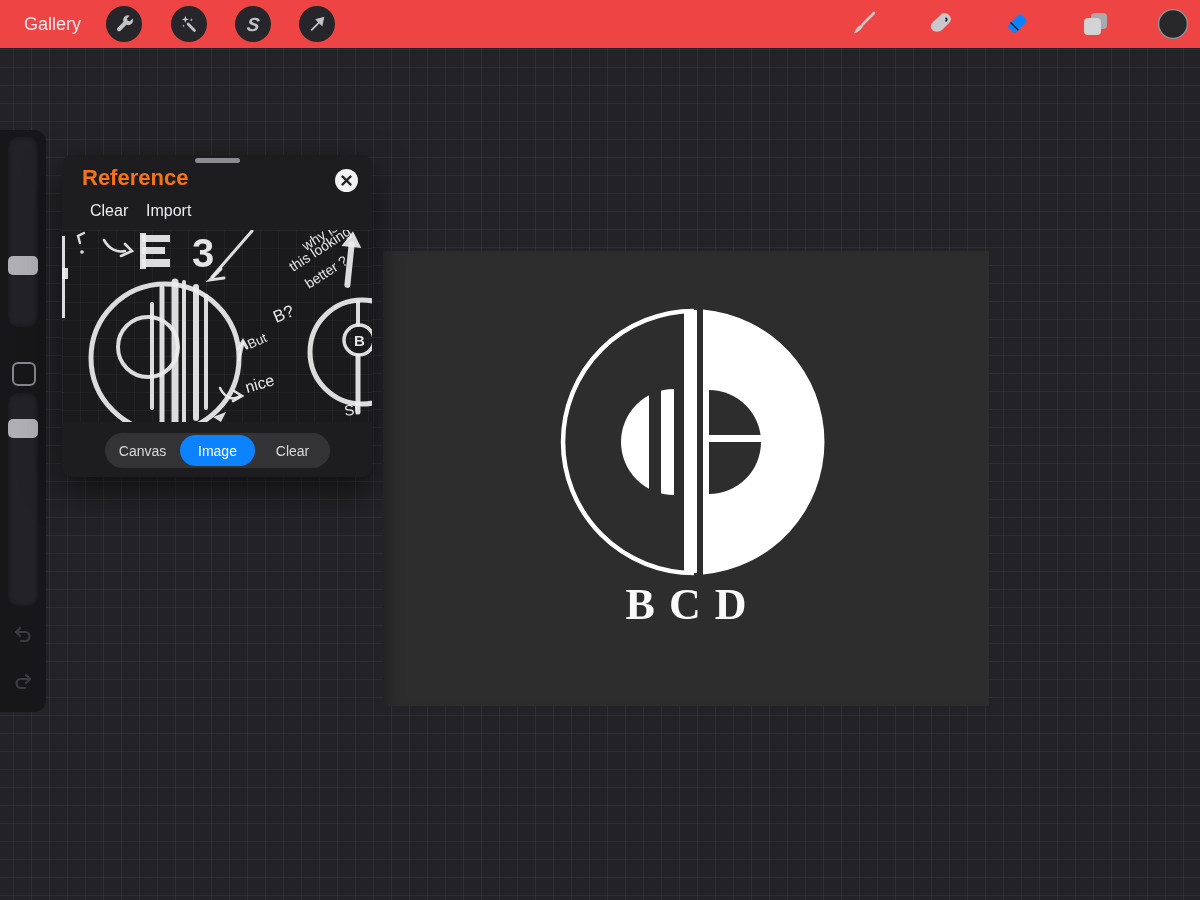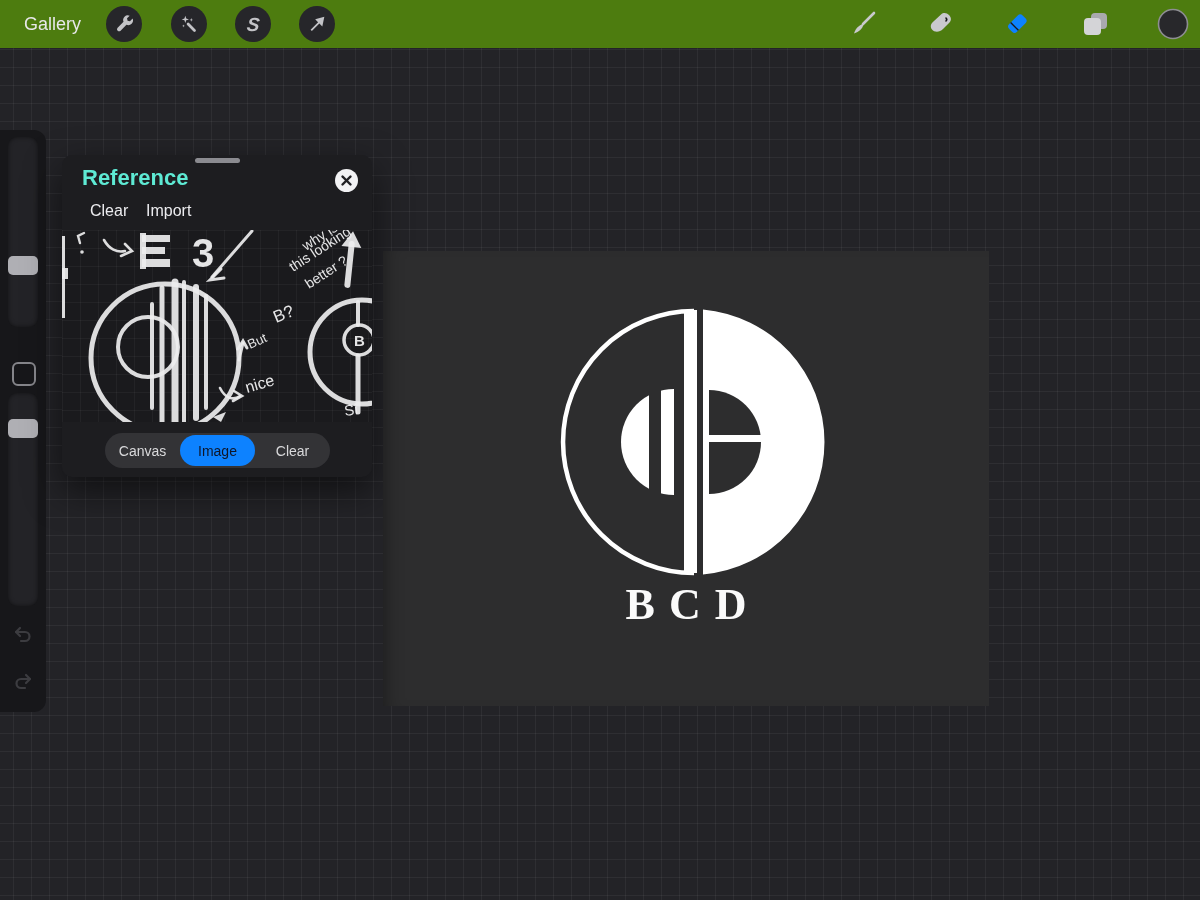--- a/index.html
+++ b/index.html
@@ -7,54 +7,54 @@
     width:1200px;height:900px;position:relative;overflow:hidden;
     font-family:"Liberation Sans",sans-serif;
     background-color:#232327;
     background-image:
       linear-gradient(rgba(255,255,255,0.05) 1px, transparent 1px),
       linear-gradient(90deg, rgba(255,255,255,0.05) 1px, transparent 1px);
     background-size:18px 18px;
     background-position:-5px -5px;
   }
   
-  .topbar{position:absolute;left:0;top:0;width:1200px;height:48px;background:#4d7c0f;}
+  .topbar{position:absolute;left:0;top:0;width:1200px;height:48px;background:#ef4444;}
   .gallery{position:absolute;left:24px;top:0;height:48px;line-height:48px;color:#e8e8ea;font-size:18px;}
   .tool-circle{position:absolute;top:6px;width:36px;height:36px;border-radius:50%;background:#26262a;display:flex;align-items:center;justify-content:center;}
   .tool-plain{position:absolute;top:8px;width:32px;height:32px;display:flex;align-items:center;justify-content:center;}
   .sel-s{color:#c3c3c7;font-weight:bold;font-style:italic;font-size:19px;line-height:1;transform:skewX(-6deg);}
   
   .sidebar{position:absolute;left:0;top:130px;width:46px;height:582px;background:#17171a;border-radius:0 12px 12px 0;}
   .slider-track{position:absolute;left:8px;width:30px;background:#232327;border-radius:9px;box-shadow:inset 0 0 4px rgba(0,0,0,.5);}
   .track1{top:7px;height:190px;}
   .track2{top:263px;height:213px;}
   .slider-handle{position:absolute;left:8px;width:30px;height:19px;background:#afafb4;border-radius:5px;}
   .handle1{top:126px;}
   .handle2{top:289px;}
   .modify-btn{position:absolute;left:12px;top:232px;width:20px;height:20px;border:2px solid #85858a;border-radius:6px;background:transparent;}
   .hist{position:absolute;left:12px;width:22px;height:22px;}
   .undo{top:494px;}
   .redo{top:541px;}
   
   .panel{position:absolute;left:62px;top:155px;width:310px;height:322px;background:#1d1d20;border-radius:10px;box-shadow:0 14px 36px rgba(0,0,0,.55);}
   .drag-handle{position:absolute;left:133px;top:3px;width:45px;height:5px;border-radius:3px;background:#8b8b90;}
-  .panel-title{position:absolute;left:20px;top:10px;font-size:22px;font-weight:bold;color:#5eead4;}
+  .panel-title{position:absolute;left:20px;top:10px;font-size:22px;font-weight:bold;color:#f97316;}
   .close-btn{position:absolute;right:13px;top:13px;width:25px;height:25px;}
   .panel-action{position:absolute;top:47px;font-size:16px;color:#ececef;}
   .act-clear{left:28px;}
   .act-import{left:84px;text-align:center;}
   .ref-image{position:absolute;left:0;top:75px;width:310px;height:192px;overflow:hidden;
     background-color:#1a1a1d;
     background-image:
       linear-gradient(rgba(255,255,255,0.04) 1px, transparent 1px),
       linear-gradient(90deg, rgba(255,255,255,0.04) 1px, transparent 1px);
     background-size:18px 18px;}
   .tabbar{position:absolute;left:43px;top:278px;width:225px;height:35px;background:#333336;border-radius:18px;display:flex;}
   .tab{flex:1;display:flex;align-items:center;justify-content:center;font-size:14px;color:#d9d9db;border-radius:18px;}
-  .tab.selected{background:#0d82ff;color:#0f172a;margin:2px 0;border-radius:16px;}
+  .tab.selected{background:#0d82ff;color:#ffffff;margin:2px 0;border-radius:16px;}
   
   .canvas{position:absolute;left:383px;top:251px;width:606px;height:455px;background:#2d2d2e;box-shadow:inset 16px 0 20px -16px rgba(0,0,0,.45);}
   .logo-svg{position:absolute;left:171px;top:51px;}
   .logo-text{position:absolute;left:0;top:328px;width:100%;text-align:center;color:#fafafa;
     font-family:"Liberation Serif",serif;font-weight:bold;font-size:44px;letter-spacing:14px;padding-left:14px;box-sizing:border-box;}
   svg{display:block;}
   .chalk{stroke:#ededee;stroke-linecap:round;fill:none;opacity:.92;}
   .chalk-fill{fill:#ededee;opacity:.92;}
   .chalk-text{fill:#f0f0f1;opacity:.95;font-family:"Liberation Sans",sans-serif;}
 </style>

